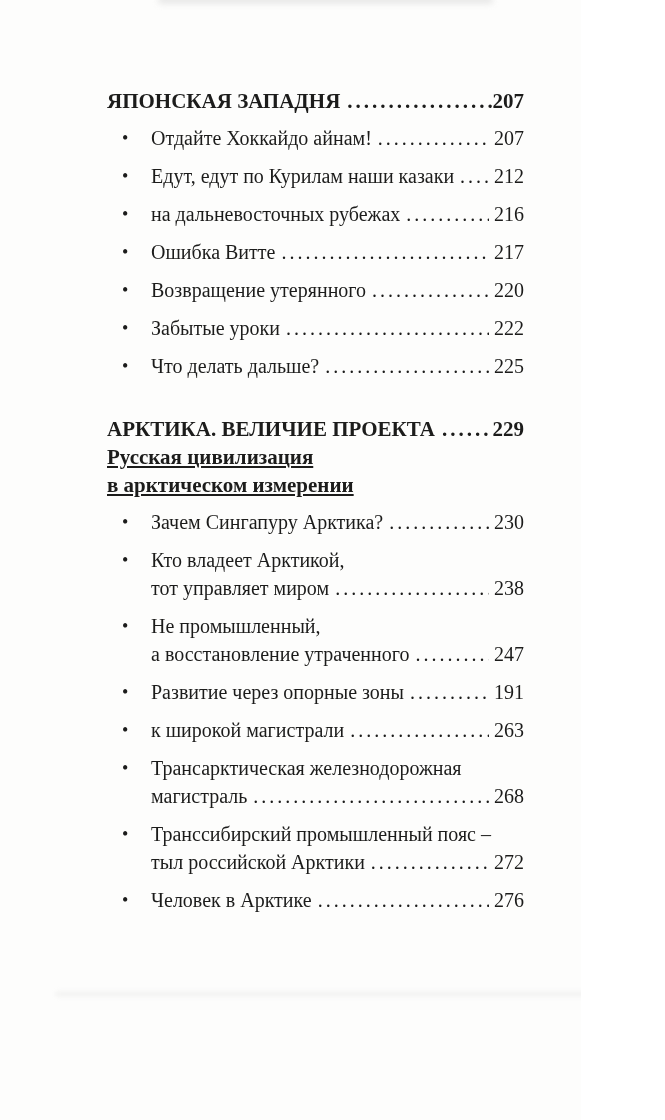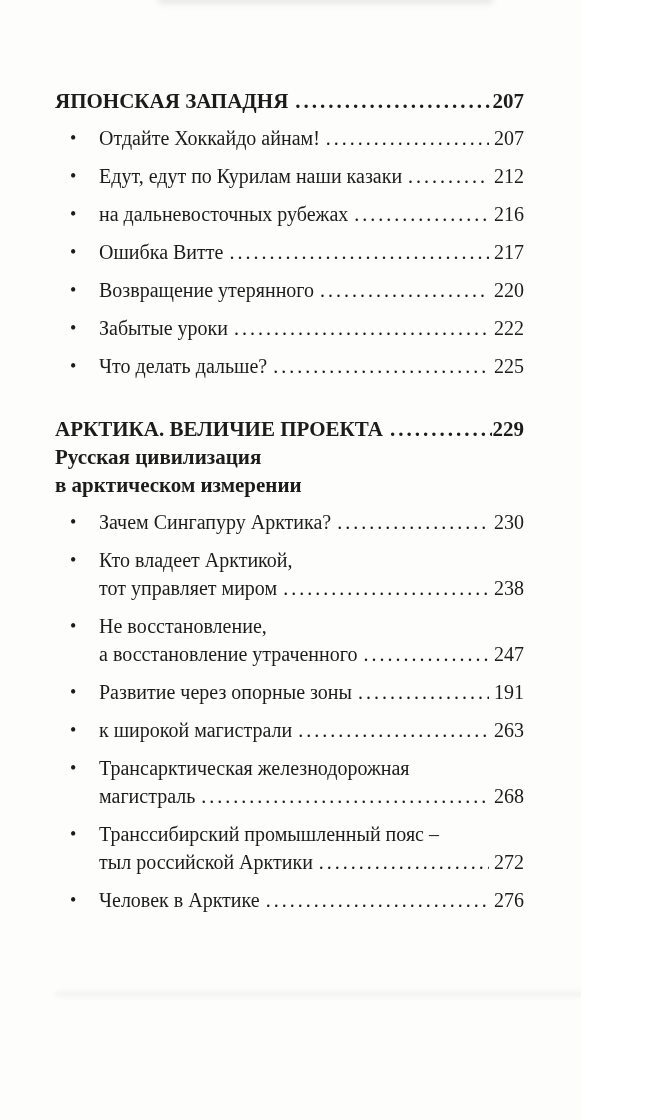--- a/index.html
+++ b/index.html
@@ -8,21 +8,21 @@
     background: #ffffff;
     font-family: "Liberation Serif", "DejaVu Serif", serif;
   }
   .page {
     position: relative;
     width: 581px; height: 1120px;
     overflow: hidden;
     background: #fdfdfc;
     color: #1c1c1b;
     box-sizing: border-box;
-    padding: 87px 57px 0 55px;
+    padding: 87px 57px 0 107px;
     font-size: 20px;
     line-height: 28px;
   }
   
   .artifact-top {
     position: absolute; top: -5px; left: 158px;
     width: 335px; height: 9px;
     background: #cfcfcf; opacity: .45;
     filter: blur(3px); border-radius: 4px;
   }
@@ -39,21 +39,21 @@
   .hrow {
     display: flex; align-items: baseline;
     font-weight: bold; font-size: 21px; line-height: 28px;
     margin-bottom: 9px;
   }
   .hrow .htext { white-space: nowrap; }
   .subheading {
     font-weight: bold; font-size: 21px; line-height: 28px;
     margin-top: -9px; margin-bottom: 9px;
   }
-  .subheading .subline { display: block; }
+  .subheading .subline { display: block; text-decoration: underline; }
 
   .entry {
     display: flex; align-items: flex-start;
     padding-left: 15px;
     margin-bottom: 10px;
   }
   .bullet {
     flex: 0 0 29px; width: 29px;
     font-size: 18px; line-height: 28px;
   }
@@ -196,21 +196,21 @@
           <span class="t">тот управляет миром</span>
           <span class="leader"></span>
           <span class="pg">238</span>
         </div>
       </div>
     </div>
 
     <div class="entry">
       <span class="bullet">•</span>
       <div class="entry-body">
-        <div>Не восстановление,</div>
+        <div>Не промышленный,</div>
         <div class="row">
           <span class="t">а восстановление утраченного</span>
           <span class="leader"></span>
           <span class="pg">247</span>
         </div>
       </div>
     </div>
 
     <div class="entry">
       <span class="bullet">•</span>

